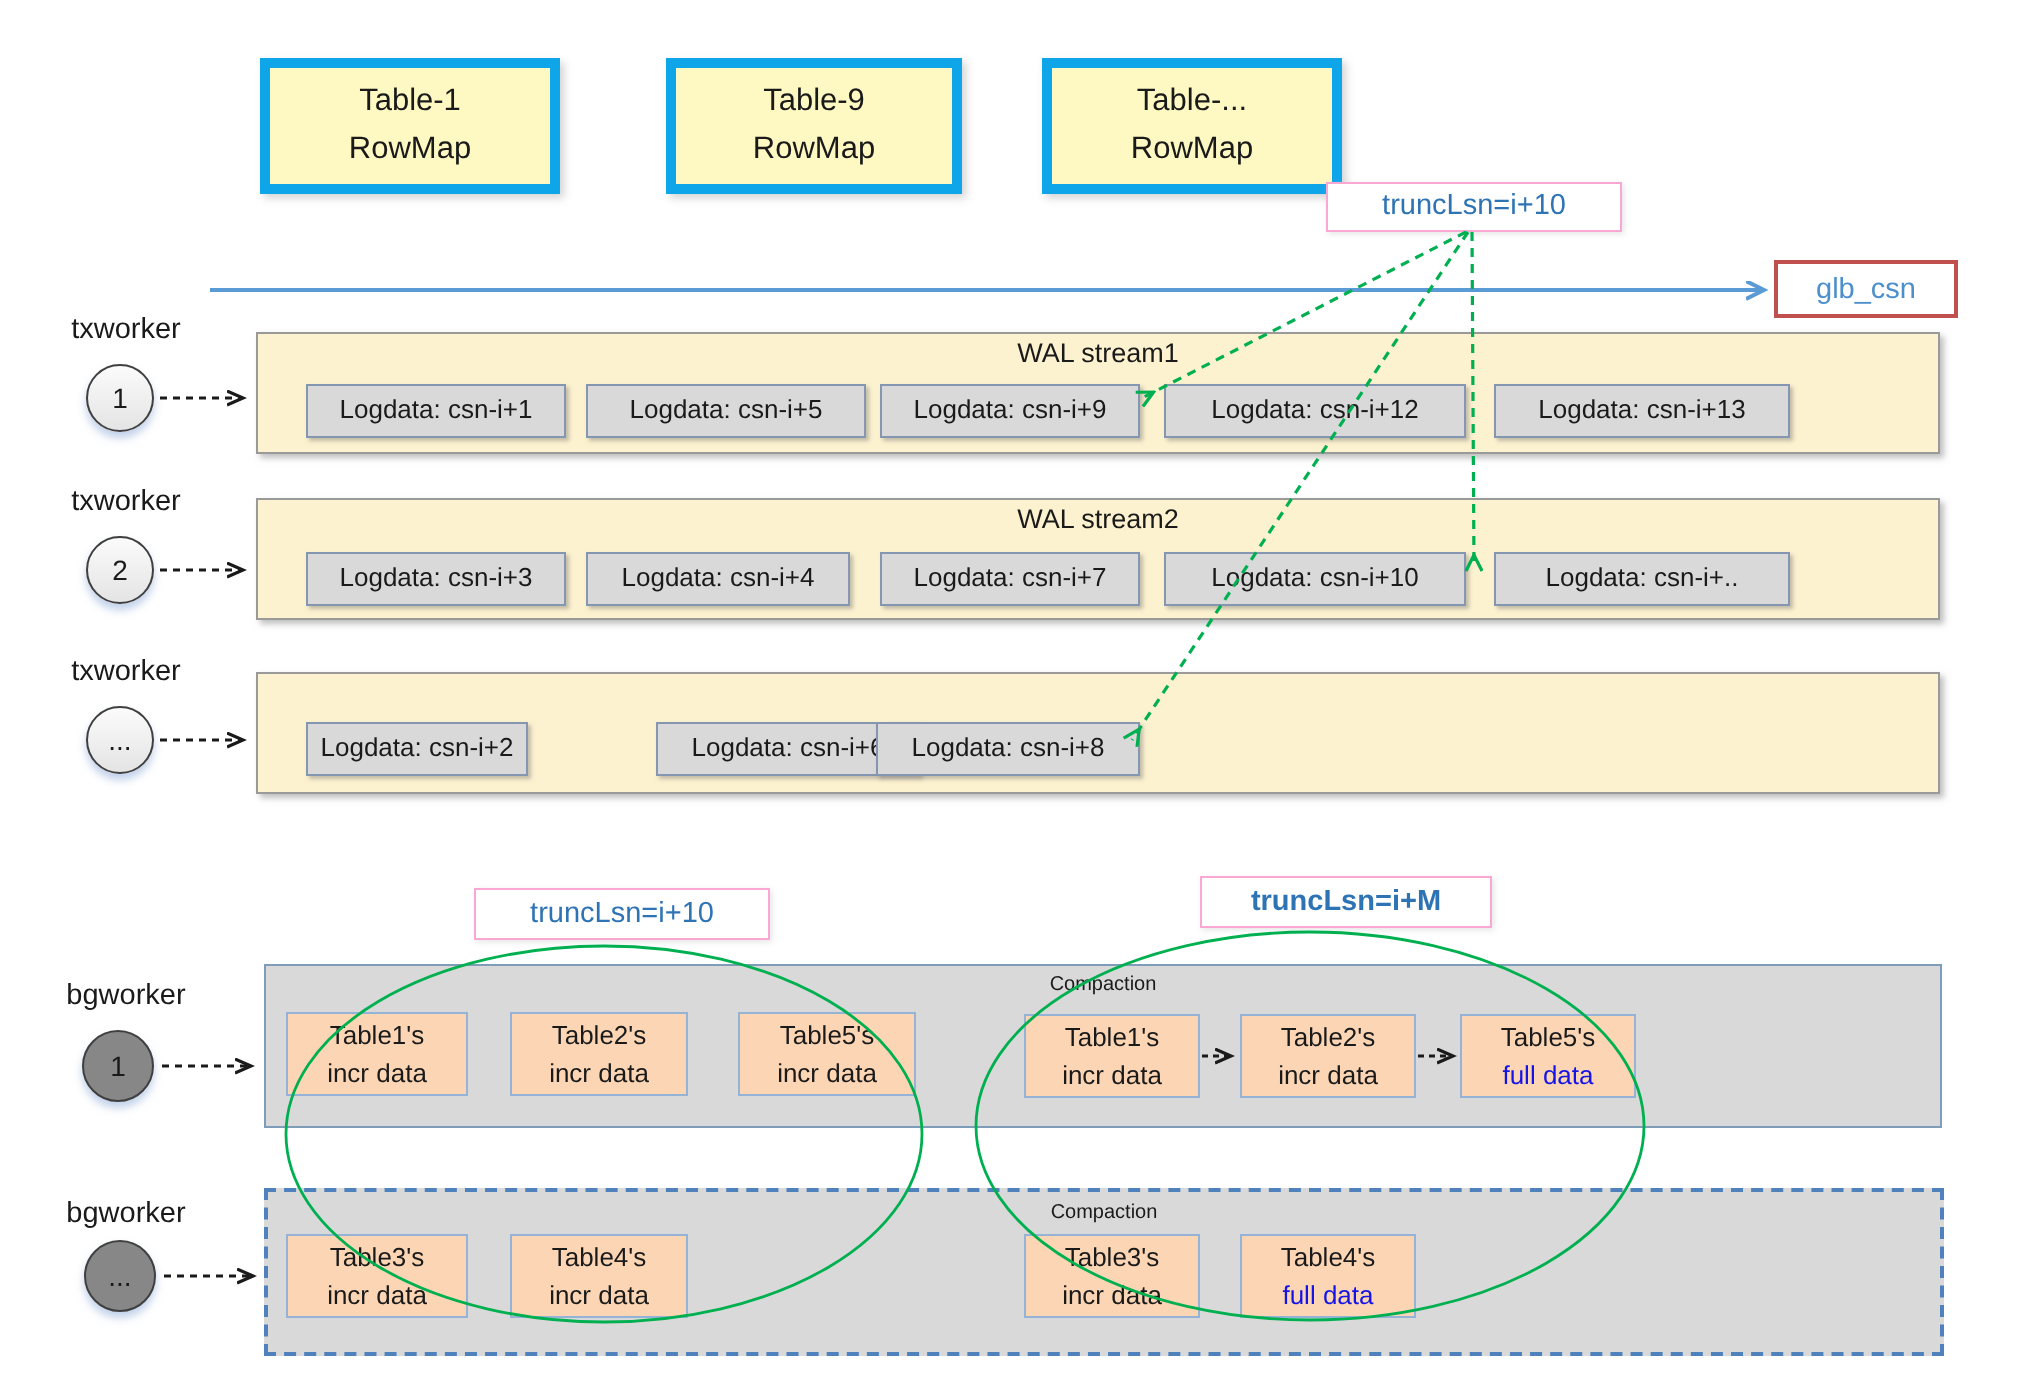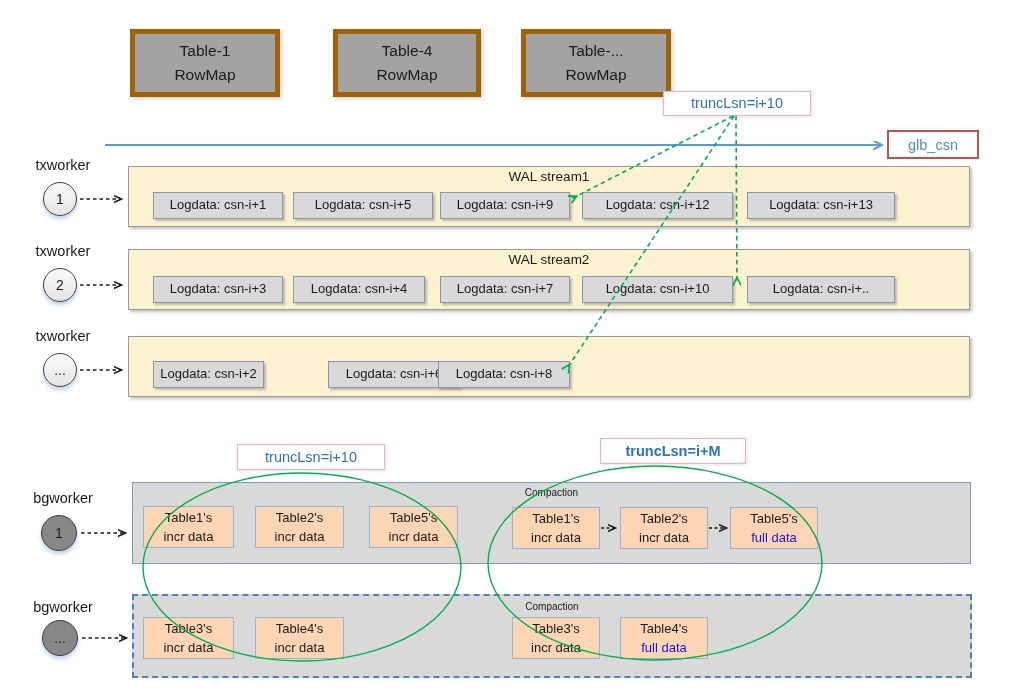--- a/index.html
+++ b/index.html
@@ -3,21 +3,21 @@
 <meta charset="utf-8">
 <style>
   html,body{margin:0;padding:0;background:#ffffff;}
   #page{
     position:relative;width:1019px;height:690px;background:#ffffff;overflow:hidden;
     font-family:"Liberation Sans", sans-serif;color:#1a1a1a;
   }
   .abs{position:absolute;box-sizing:border-box;}
   
   .rowmap{
-    border:5px solid #a16207;background:#a3a3a3;text-align:center;
+    border:5px solid #0ea5e9;background:#fef9c3;text-align:center;
     font-size:15.5px;line-height:1.55;padding-top:5px;
     box-shadow:2px 2px 4px rgba(160,160,160,0.45);
   }
   
   .trunc{
     background:#ffffff;border:1px solid #f9a8d4;color:#2e74b5;
     text-align:center;font-size:14.5px;
     box-shadow:1px 1px 3px rgba(190,190,190,0.4);
   }
   
@@ -59,21 +59,21 @@
 </head>
 <body>
 
 <div id="page">
 
   <div class="abs rowmap" style="left:130px;top:29px;width:150px;height:68px;">
     <div>Table-1</div>
     <div>RowMap</div>
   </div>
   <div class="abs rowmap" style="left:333px;top:29px;width:148px;height:68px;">
-    <div>Table-4</div>
+    <div>Table-9</div>
     <div>RowMap</div>
   </div>
   <div class="abs rowmap" style="left:521px;top:29px;width:150px;height:68px;">
     <div>Table-...</div>
     <div>RowMap</div>
   </div>
 
   <div class="abs trunc" style="left:663px;top:91px;width:148px;height:25px;line-height:23px;">truncLsn=i+10</div>
 
   <div class="abs glb" style="left:887px;top:130px;width:92px;height:29px;line-height:26px;">glb_csn</div>

